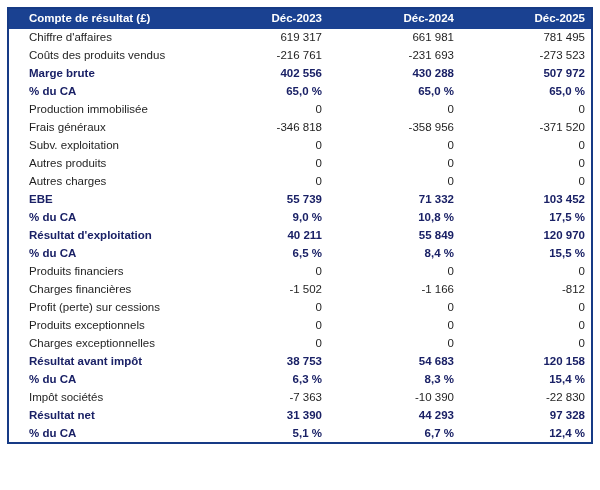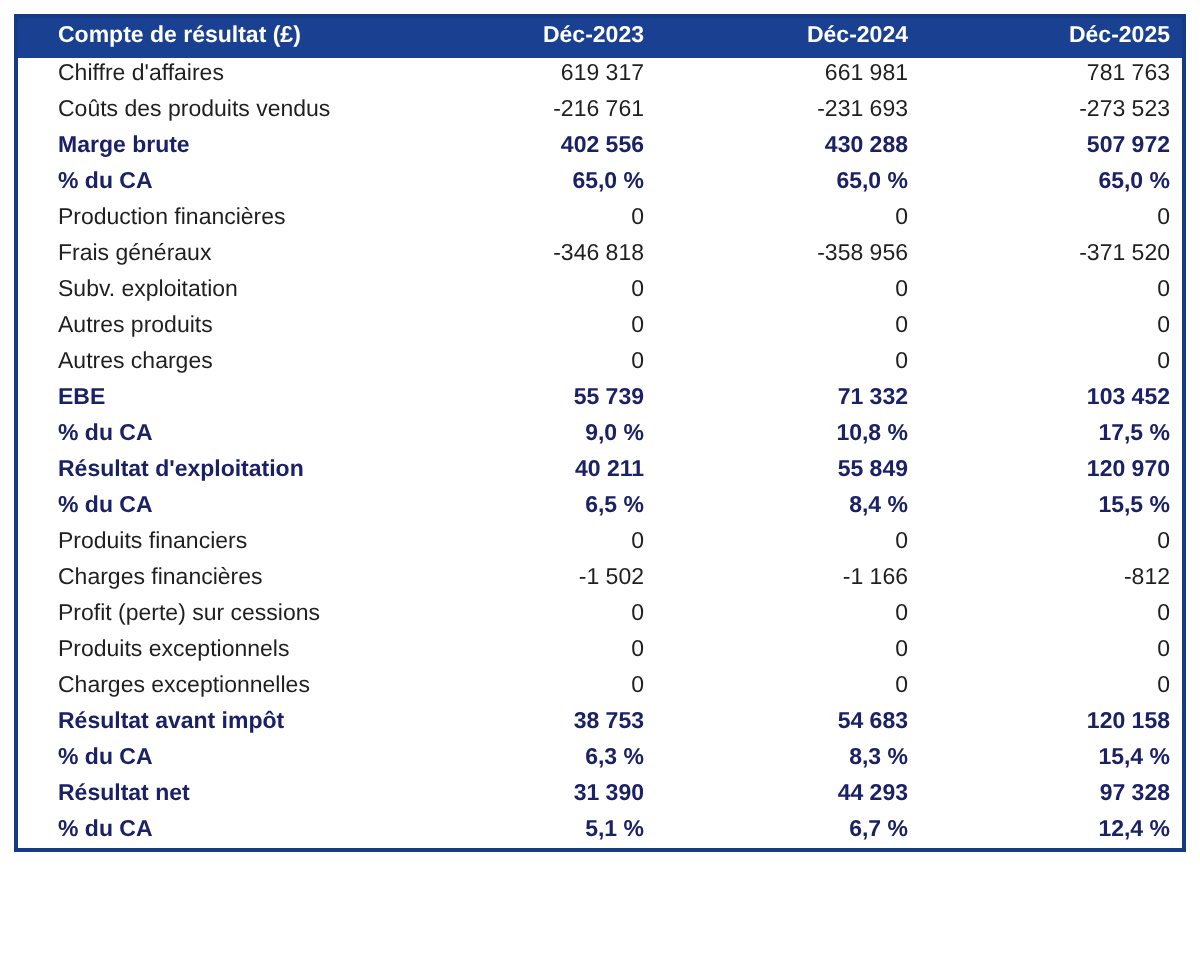--- a/index.html
+++ b/index.html
@@ -76,42 +76,42 @@
         <th class="val-col">Déc-2023</th>
         <th class="val-col">Déc-2024</th>
         <th class="val-col">Déc-2025</th>
       </tr>
     </thead>
     <tbody>
         <tr>
     <td class="label-col">Chiffre d'affaires</td>
     <td class="val-col">619 317</td>
     <td class="val-col">661 981</td>
-    <td class="val-col">781 763</td>
+    <td class="val-col">781 495</td>
   </tr>
         <tr>
     <td class="label-col">Coûts des produits vendus</td>
     <td class="val-col">-216 761</td>
     <td class="val-col">-231 693</td>
     <td class="val-col">-273 523</td>
   </tr>
         <tr class="bold-row">
     <td class="label-col">Marge brute</td>
     <td class="val-col">402 556</td>
     <td class="val-col">430 288</td>
     <td class="val-col">507 972</td>
   </tr>
         <tr class="bold-row">
     <td class="label-col">% du CA</td>
     <td class="val-col">65,0 %</td>
     <td class="val-col">65,0 %</td>
     <td class="val-col">65,0 %</td>
   </tr>
         <tr>
-    <td class="label-col">Production financières</td>
+    <td class="label-col">Production immobilisée</td>
     <td class="val-col">0</td>
     <td class="val-col">0</td>
     <td class="val-col">0</td>
   </tr>
         <tr>
     <td class="label-col">Frais généraux</td>
     <td class="val-col">-346 818</td>
     <td class="val-col">-358 956</td>
     <td class="val-col">-371 520</td>
   </tr>
@@ -191,20 +191,26 @@
     <td class="label-col">Résultat avant impôt</td>
     <td class="val-col">38 753</td>
     <td class="val-col">54 683</td>
     <td class="val-col">120 158</td>
   </tr>
         <tr class="bold-row">
     <td class="label-col">% du CA</td>
     <td class="val-col">6,3 %</td>
     <td class="val-col">8,3 %</td>
     <td class="val-col">15,4 %</td>
+  </tr>
+        <tr>
+    <td class="label-col">Impôt sociétés</td>
+    <td class="val-col">-7 363</td>
+    <td class="val-col">-10 390</td>
+    <td class="val-col">-22 830</td>
   </tr>
         <tr class="bold-row">
     <td class="label-col">Résultat net</td>
     <td class="val-col">31 390</td>
     <td class="val-col">44 293</td>
     <td class="val-col">97 328</td>
   </tr>
         <tr class="bold-row">
     <td class="label-col">% du CA</td>
     <td class="val-col">5,1 %</td>

